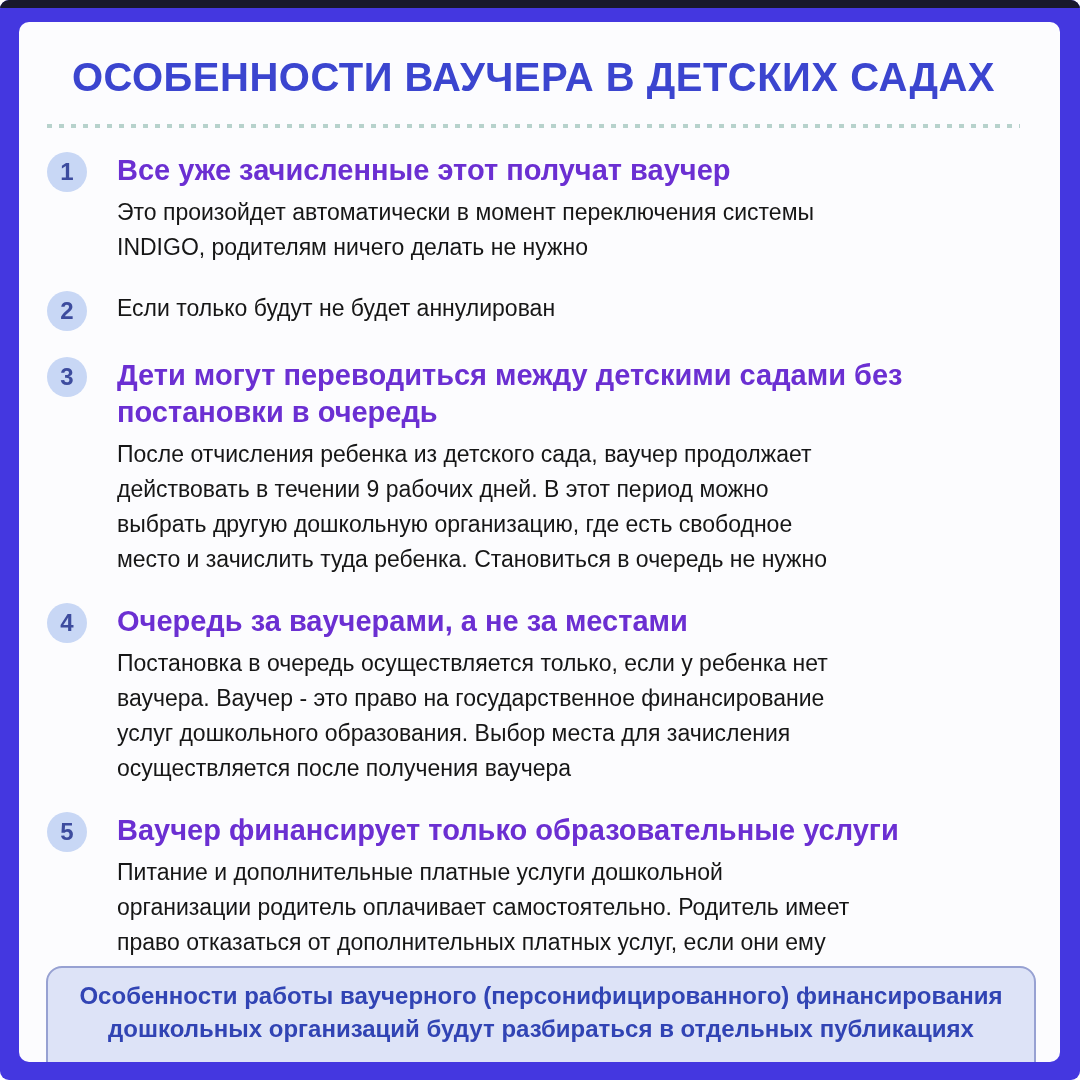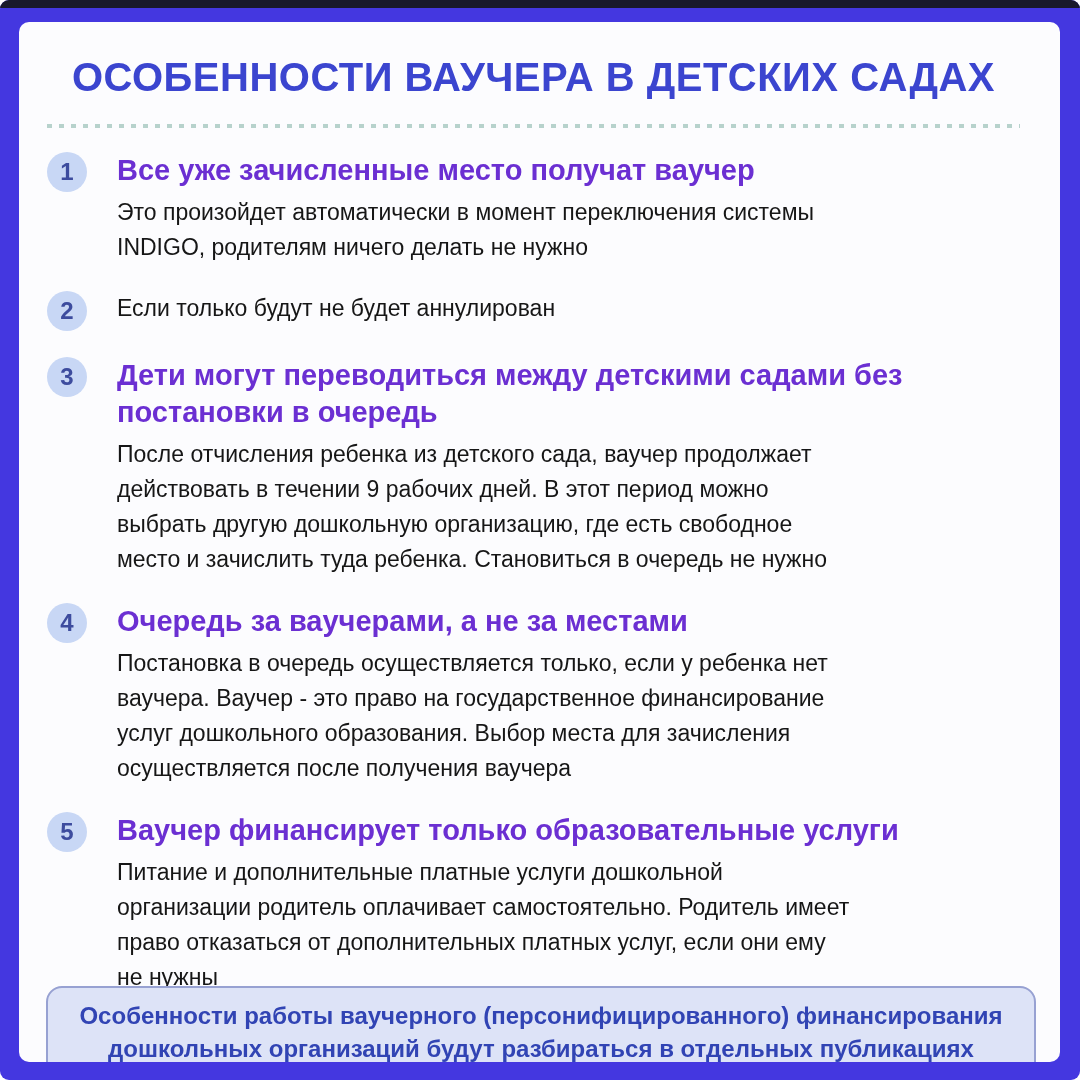--- a/index.html
+++ b/index.html
@@ -74,21 +74,21 @@
   }
   .item-body {
     font-size: 23px;
     color: #161616;
     line-height: 35px;
     white-space: pre-line;
   }
   .footer-note {
     position: absolute;
     left: 27px; right: 24px; bottom: -18px;
-    height: 94px;
+    height: 114px;
     background: #dde3f7;
     border: 2px solid #97a1d2;
     border-radius: 16px;
     padding: 11px 20px;
     text-align: center;
   }
   .footer-note p {
     font-size: 24px;
     font-weight: bold;
     color: #3144b4;
@@ -104,21 +104,21 @@
 
   <div class="card">
     <h1 class="title">ОСОБЕННОСТИ ВАУЧЕРА В ДЕТСКИХ САДАХ</h1>
     <div class="dotted-divider"></div>
 
     <div class="items">
 
       <div class="item">
         <div class="num-circle">1</div>
         <div class="item-content">
-          <div class="item-heading">Все уже зачисленные место получат ваучер</div>
+          <div class="item-heading">Все уже зачисленные этот получат ваучер</div>
           <div class="item-body">Это произойдет автоматически в момент переключения системы
 INDIGO, родителям ничего делать не нужно</div>
         </div>
       </div>
 
       <div class="item">
         <div class="num-circle">2</div>
         <div class="item-content">
           <div class="item-body">Если только будут не будет аннулирован</div>
         </div>

